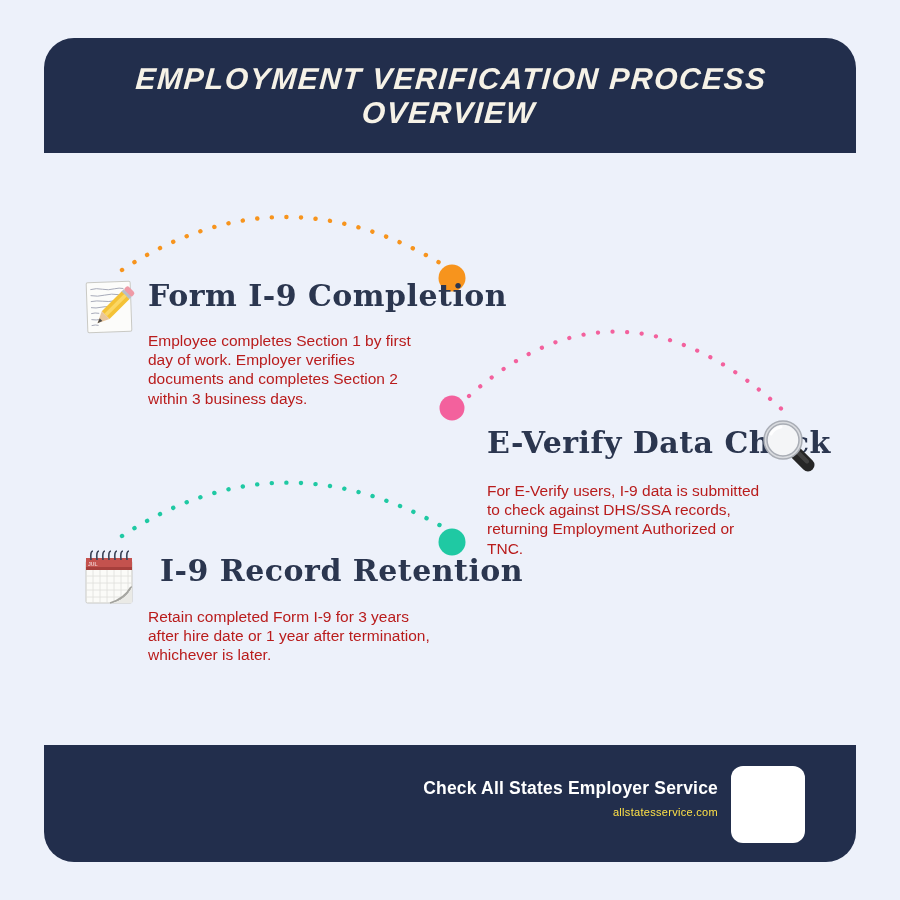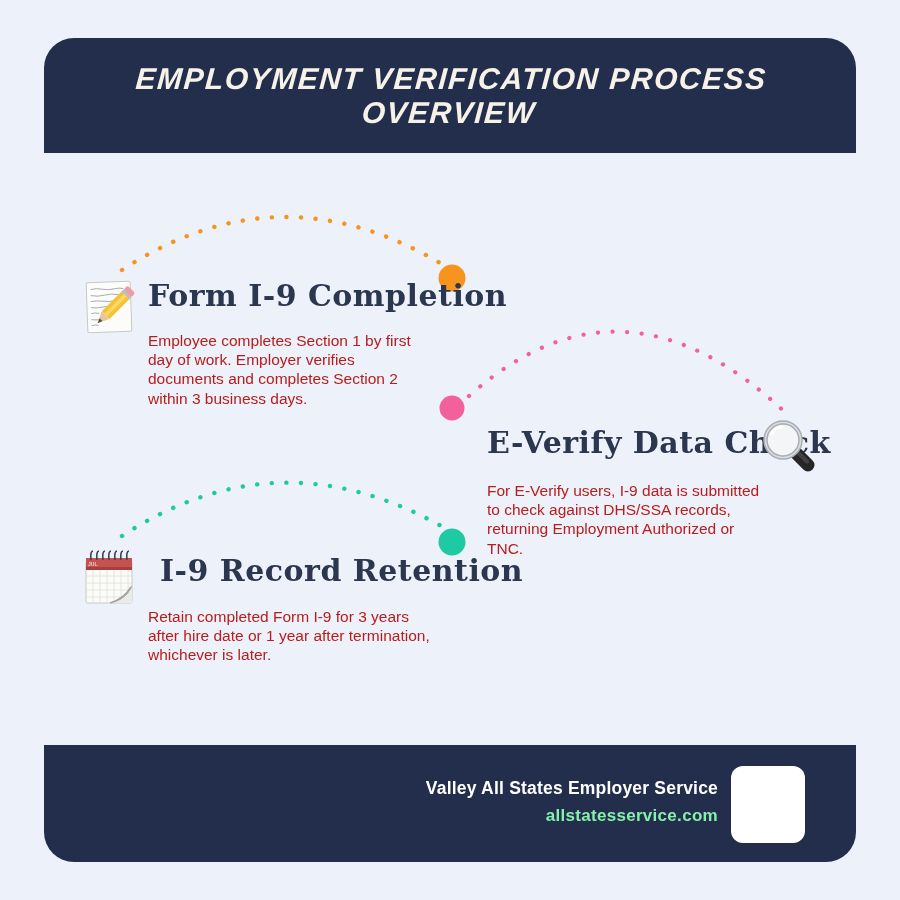--- a/index.html
+++ b/index.html
@@ -60,21 +60,21 @@
     background:#222e4c;border-radius:0 0 30px 30px;
   }
   .footer-text{
     position:absolute;right:138px;top:33px;text-align:right;color:#ffffff;
   }
   .footer-company{
     font-size:17.5px;font-weight:700;letter-spacing:.2px;
     font-family:"Liberation Sans",sans-serif;
   }
   .footer-site{
-    margin-top:7px;font-size:17px;font-weight:700;color:#86efac;
+    margin-top:7px;font-size:11px;font-weight:400;color:#fde047;
     letter-spacing:.3px;
   }
   .qr-box{
     position:absolute;left:687px;top:21px;width:74px;height:77px;
     background:#ffffff;border-radius:12px;
   }
 </style>
 </head>
 <body>
 
@@ -170,19 +170,19 @@
         <path d="M26 55 Q 42 52 48 38 L48 55 Z" fill="#eaeae6"></path>
         <path d="M26 55 Q 40 51 47 39" stroke="#a3a39e" stroke-width="1.6" fill="none"></path>
       </svg>
     </span>
     <h2 class="step-title title3">I-9 Record Retention</h2>
     <p class="step-desc desc3">Retain completed Form I-9 for 3 years after hire date or 1 year after termination, whichever is later.</p>
   </section>
 
   <footer class="footer">
     <div class="footer-text">
-      <div class="footer-company">Valley All States Employer Service</div>
+      <div class="footer-company">Check All States Employer Service</div>
       <div class="footer-site">allstatesservice.com</div>
     </div>
     <div class="qr-box"></div>
   </footer>
 
 </div>
 
 </body></html>

